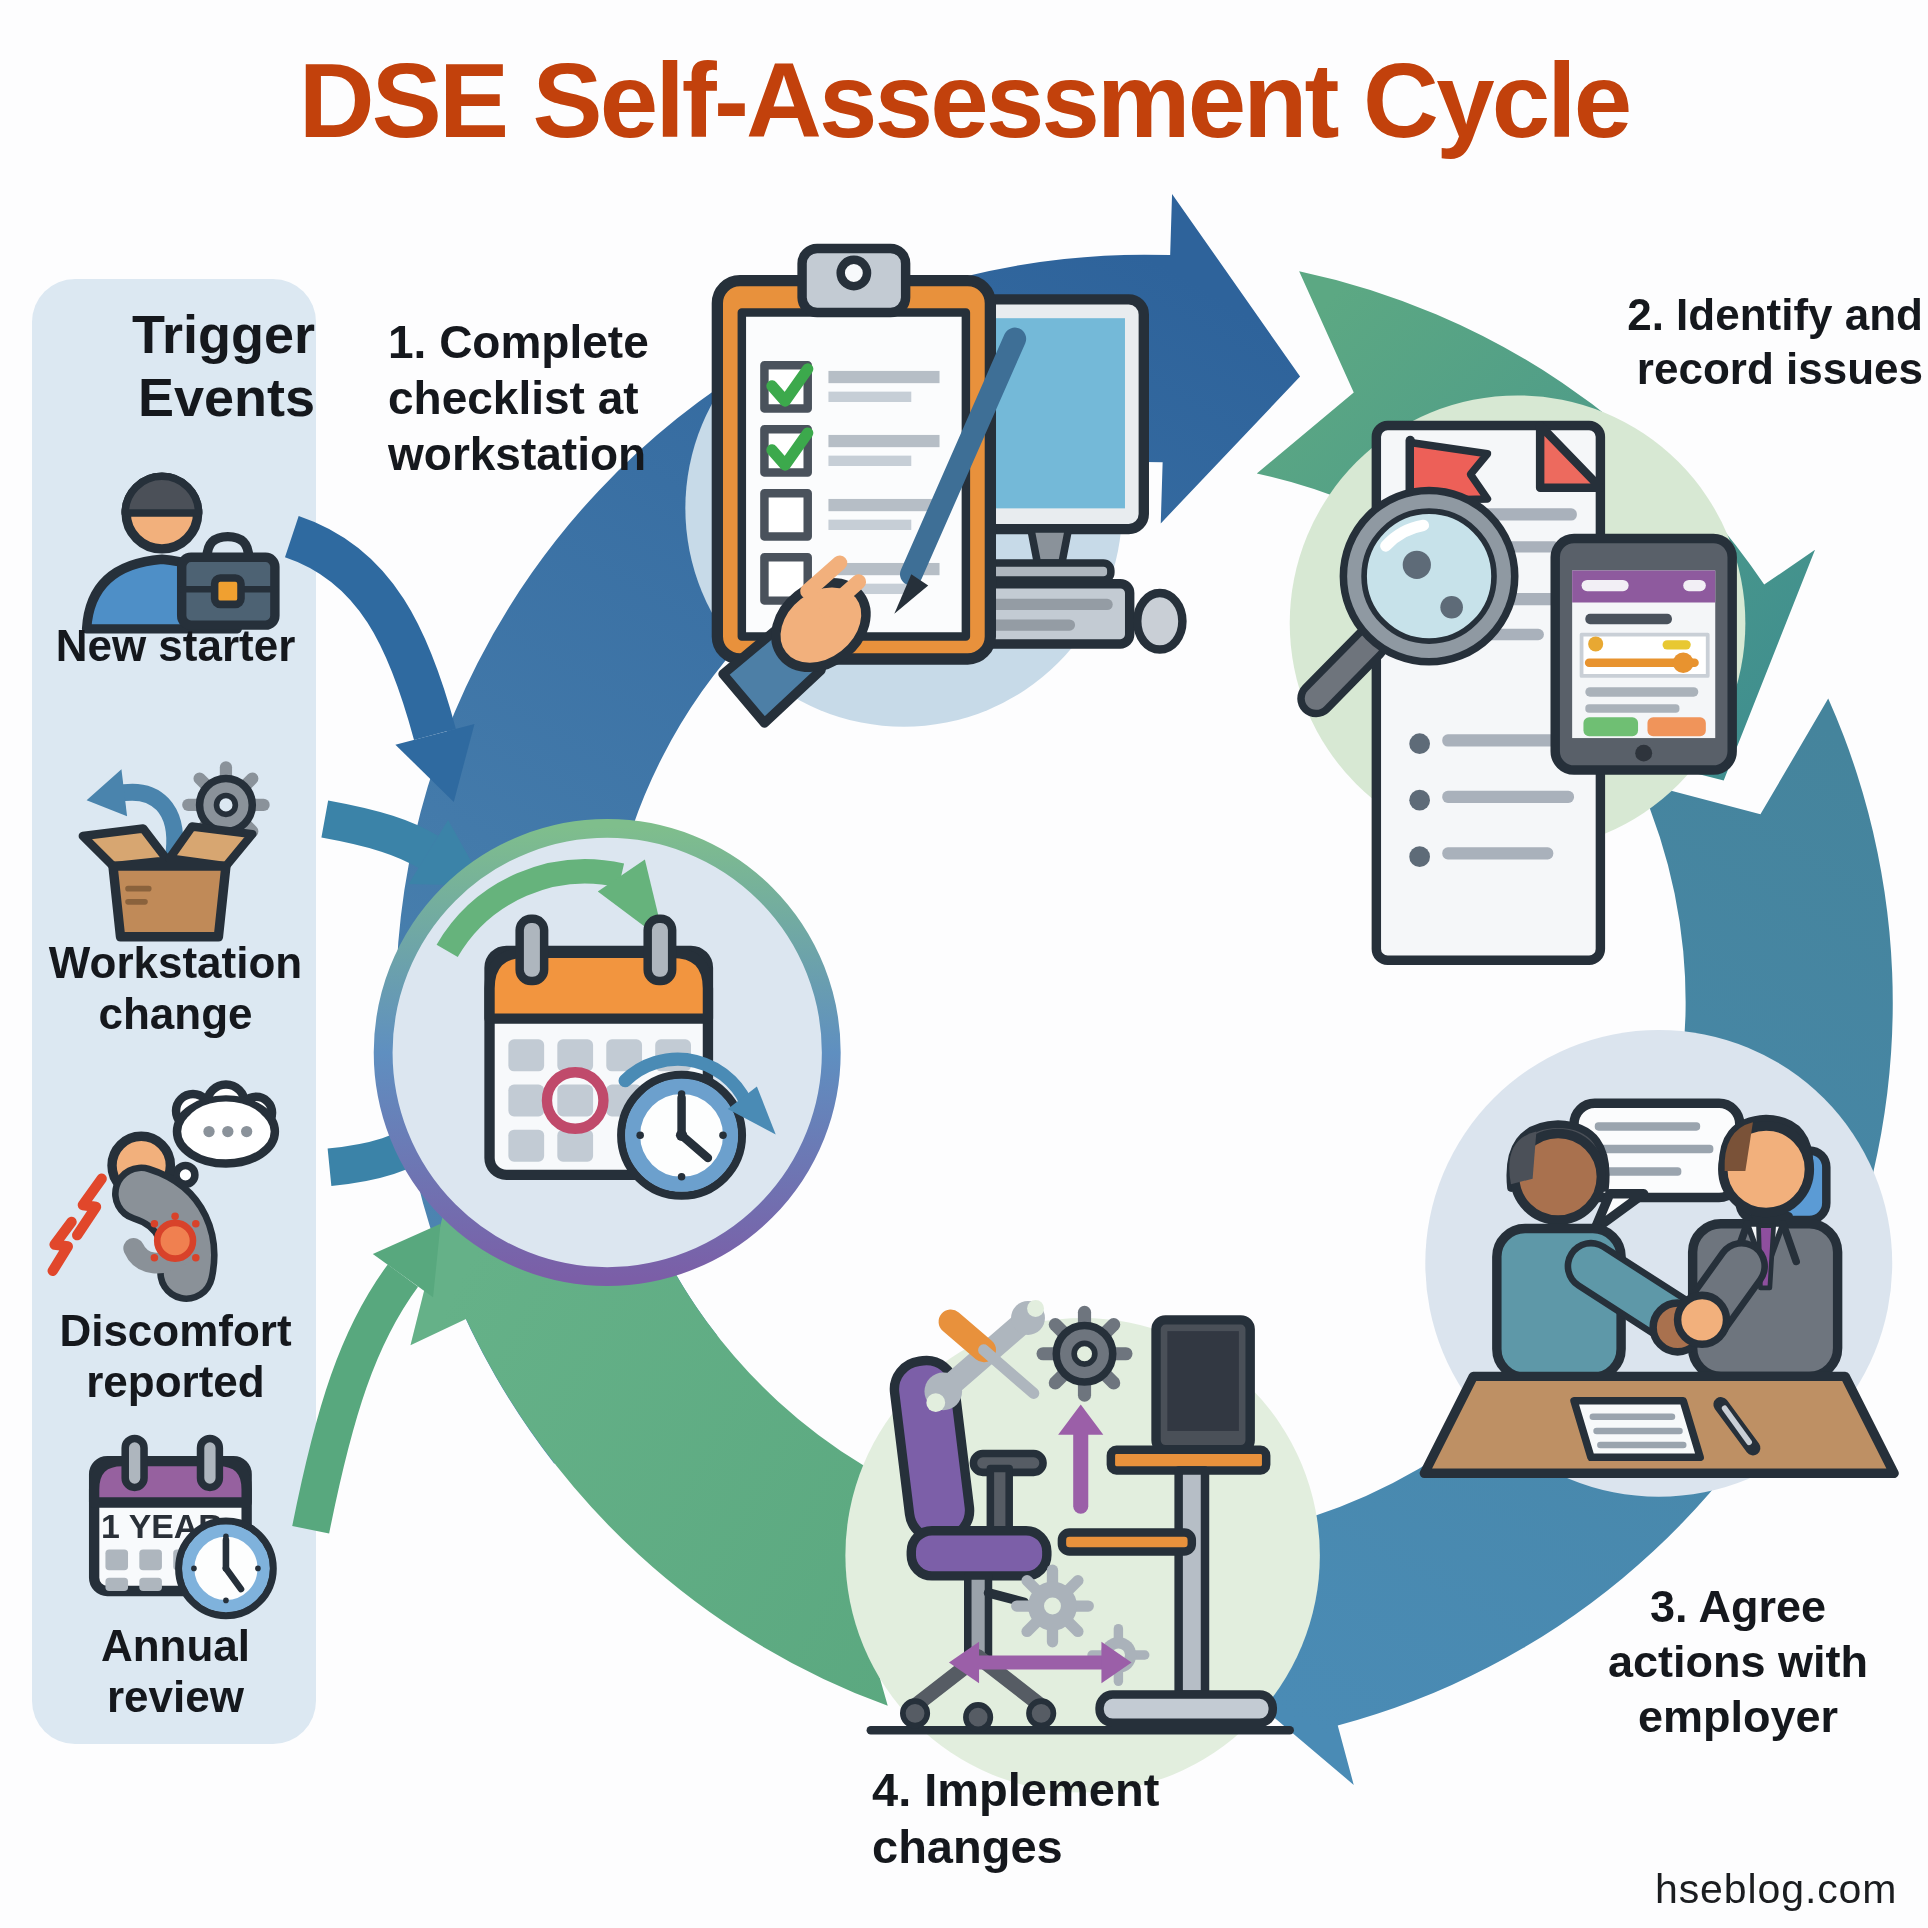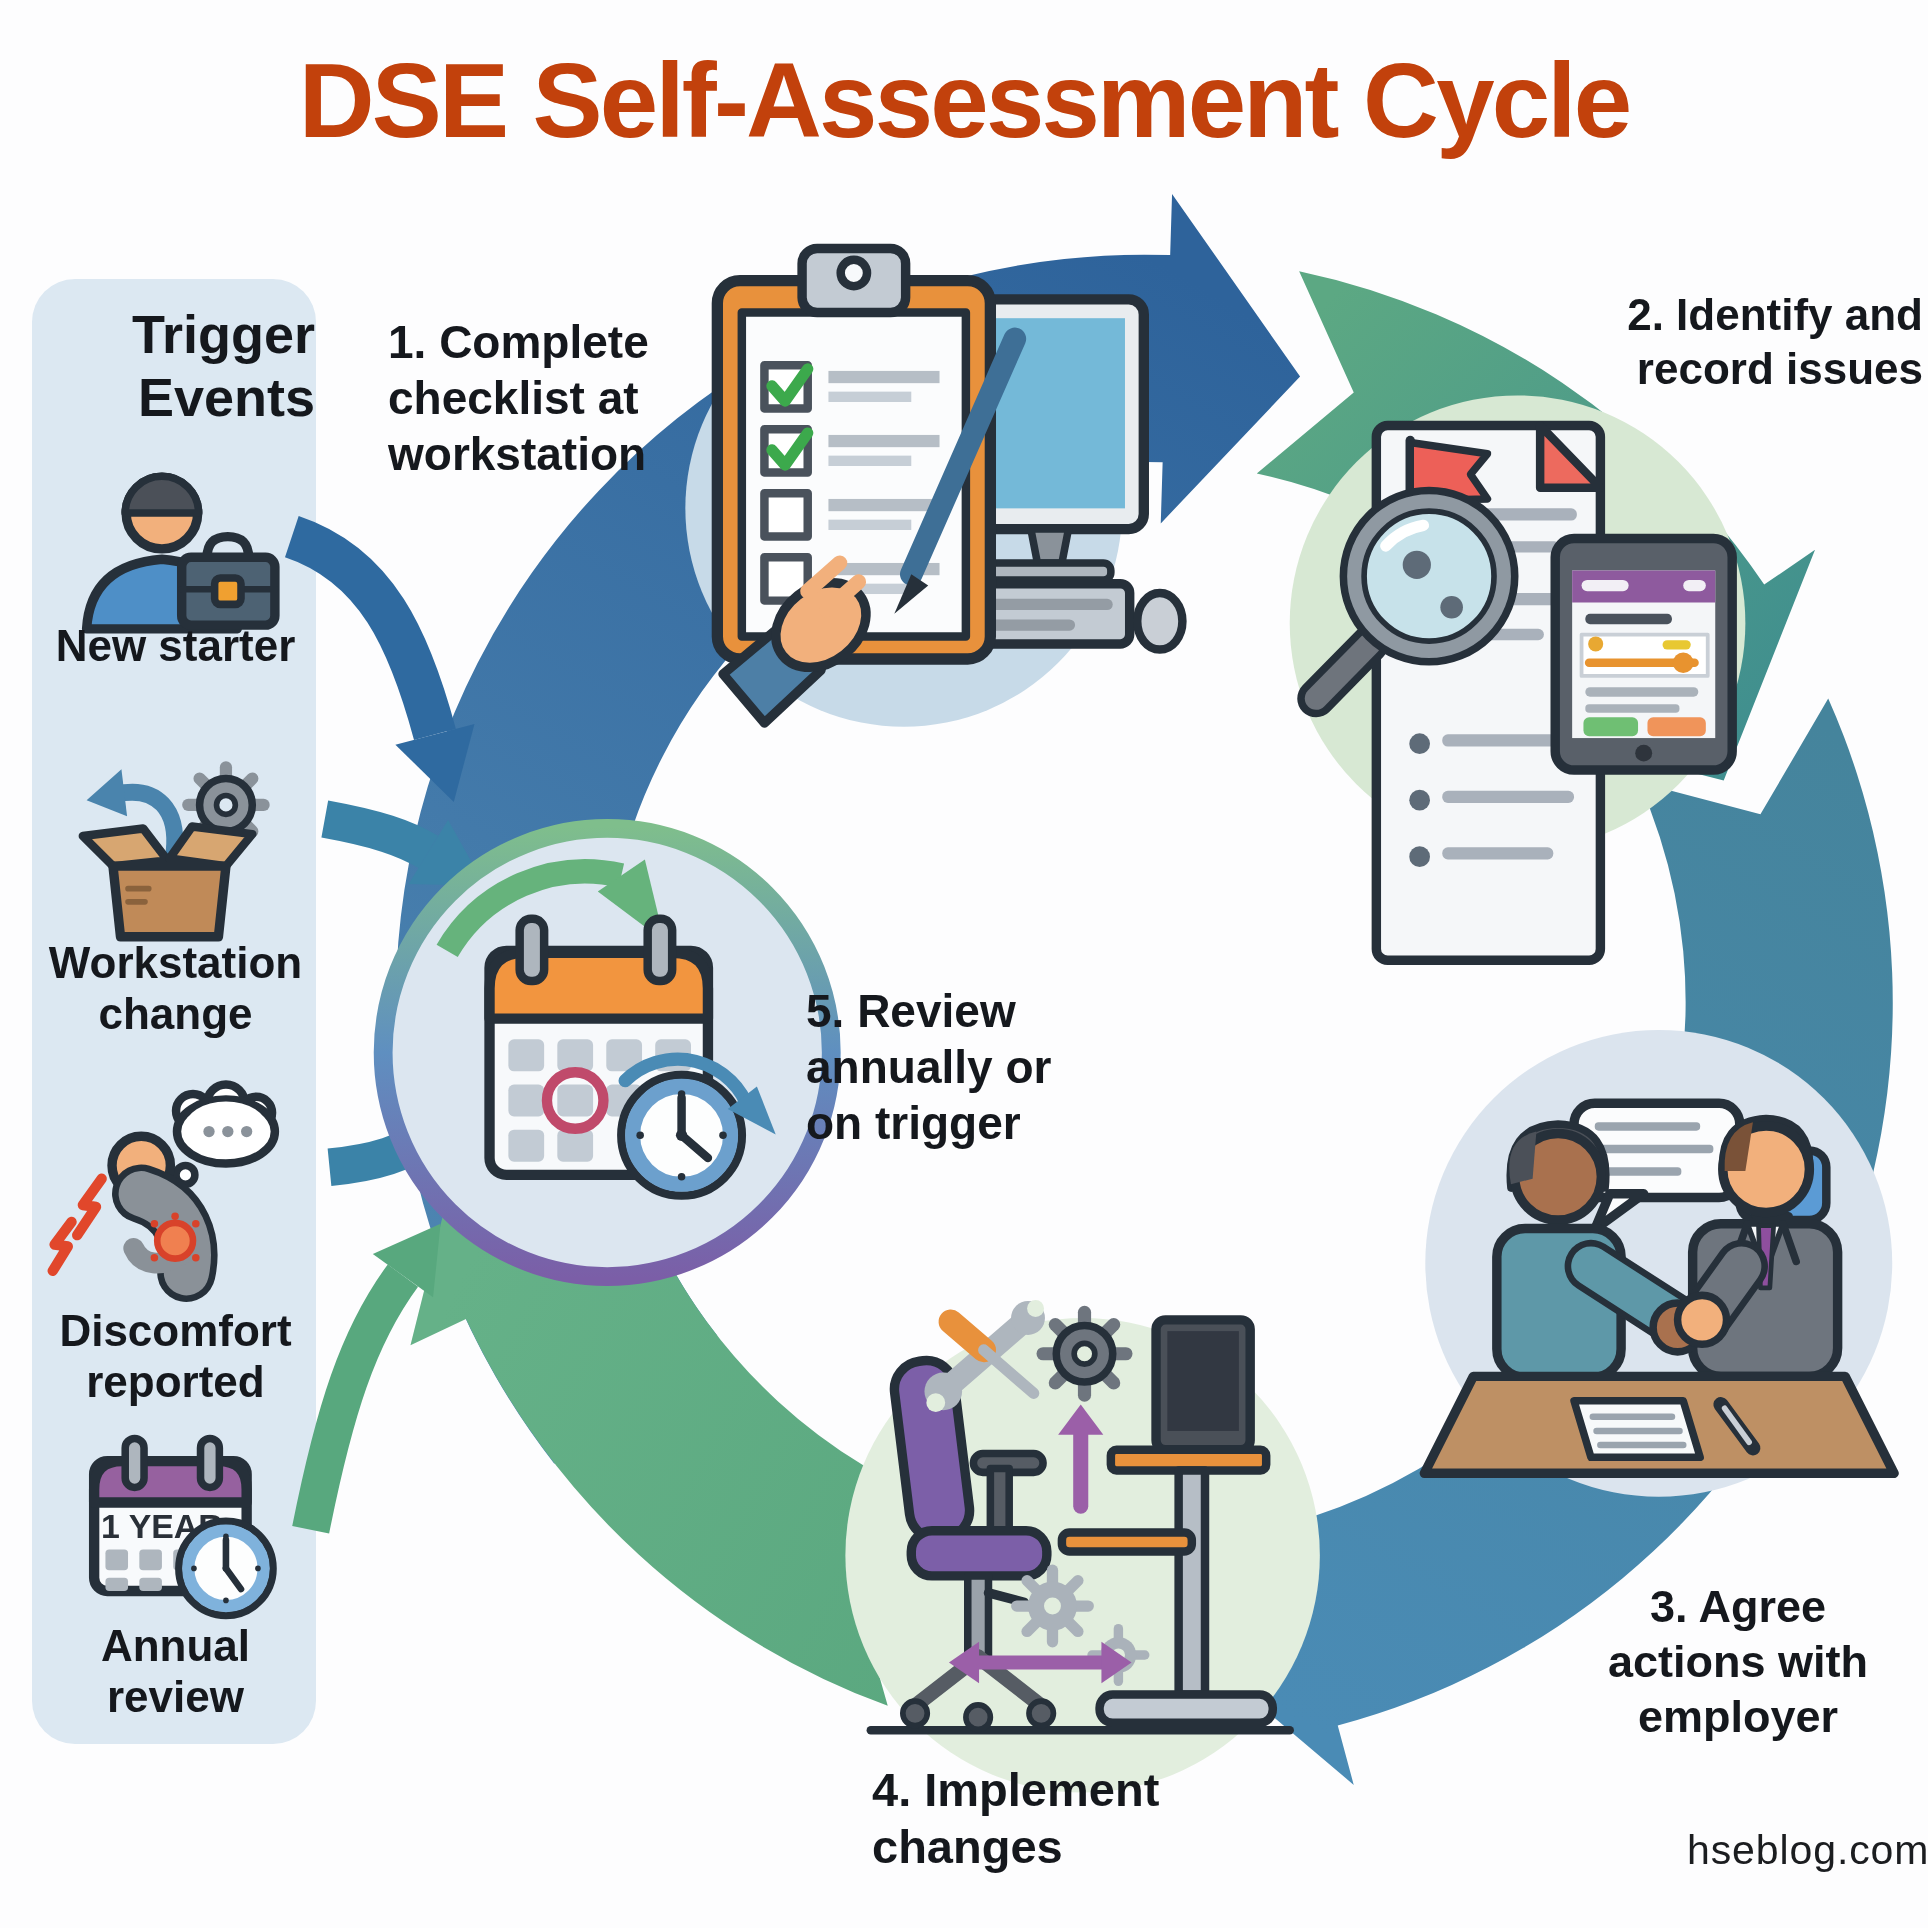--- a/index.html
+++ b/index.html
@@ -22,21 +22,21 @@
   .lbl-new{top:621px;}
   .lbl-work{top:938px;}
   .lbl-disc{top:1282px;margin-top:24px;}
   .lbl-annual{top:1621px;}
   .step{font-size:46px;line-height:1.22;}
   .step1{left:388px;top:282px;text-align:left;margin-top:32px;}
   .step2{left:1512px;top:288px;width:411px;text-align:right;font-size:44px;}
   .step3{left:1546px;top:1580px;width:384px;text-align:center;font-size:45px;}
   .step4{left:872px;top:1761px;width:386px;text-align:left;font-size:47px;}
   .step5{left:806px;top:983px;text-align:left;}
-  .watermark{position:absolute;left:1655px;top:1827px;font-size:41px;font-weight:normal;color:#1B1D20;letter-spacing:0.9px;margin-left:32px;}
+  .watermark{position:absolute;left:1655px;top:1866px;font-size:41px;font-weight:normal;color:#1B1D20;letter-spacing:0.9px;}
 </style>
 </head>
 <body>
 
 <div class="stage">
 
   <div class="panel"></div>
 
   <svg class="art" width="1928" height="1928" viewBox="0 0 2048 2048">
     <defs>
@@ -431,19 +431,16 @@
   <div class="t step step1">1. Complete
 checklist at
 workstation</div>
   <div class="t step step2">2. Identify and
 record issues</div>
   <div class="t step step3">3. Agree
 actions with
 employer</div>
   <div class="t step step4">4. Implement
 changes</div>
-  <div class="t step step5">5. Review
-annually or
-on trigger</div>
 
   <div class="watermark">hseblog.com</div>
 </div>
 
 
 </body></html>

